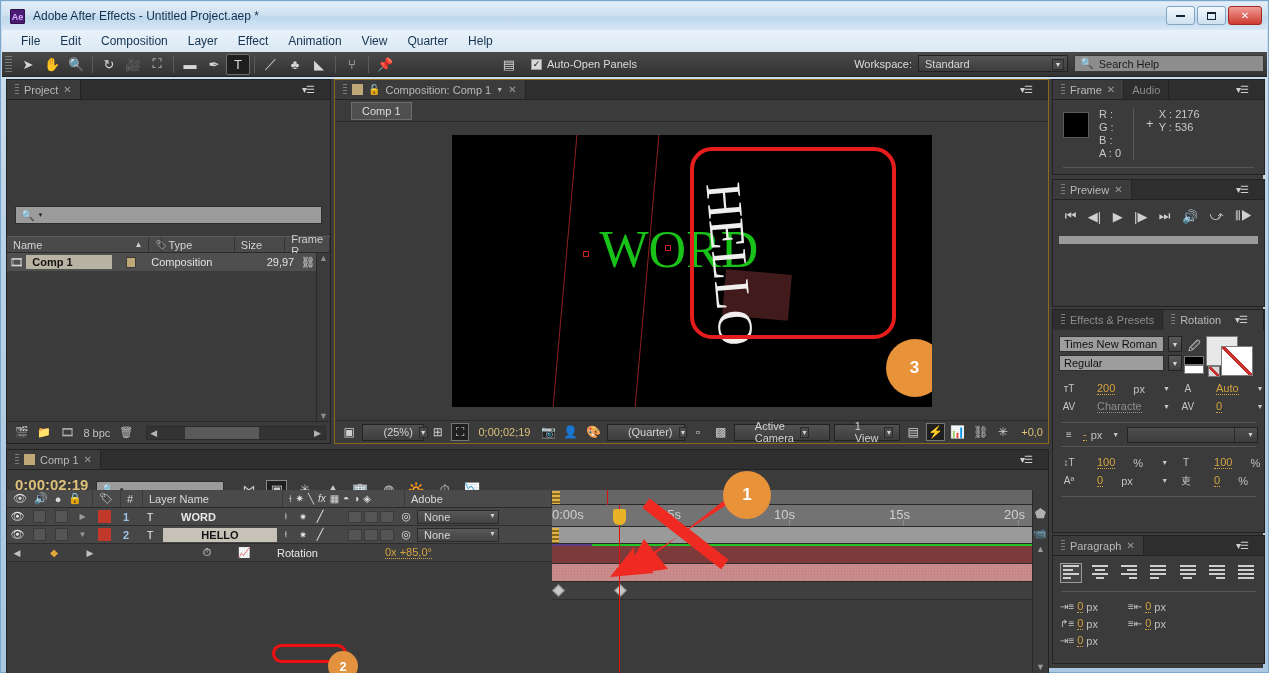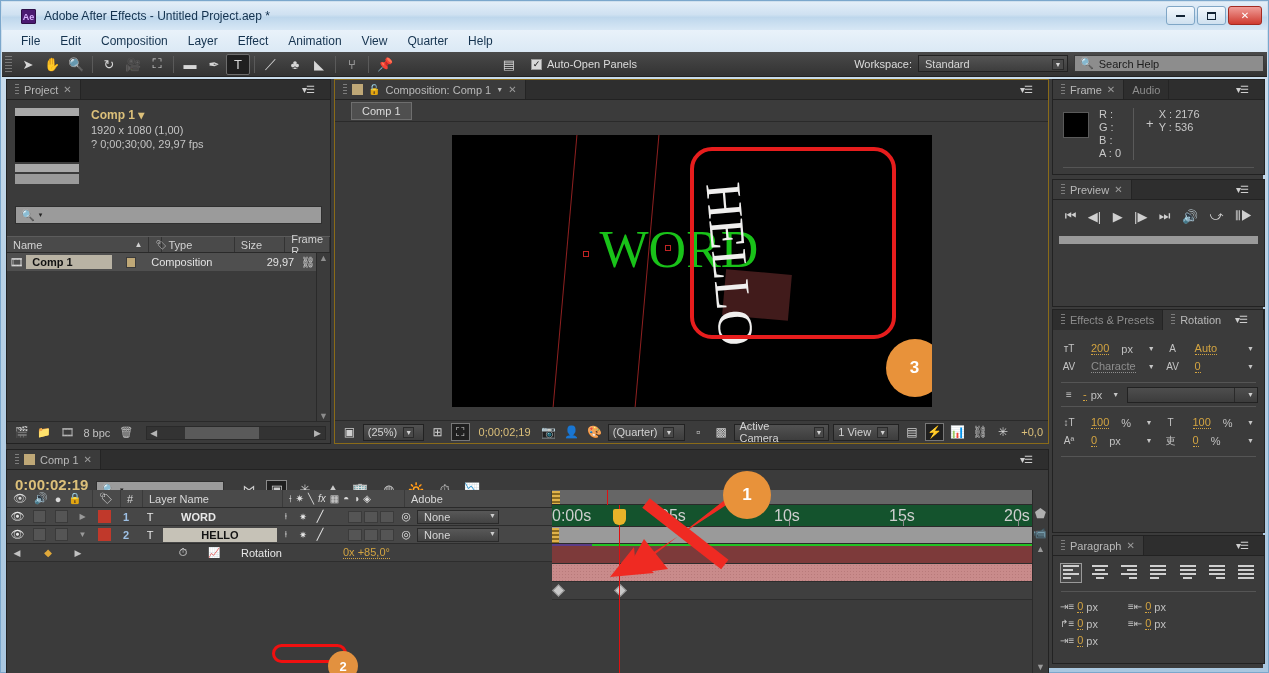--- a/index.html
+++ b/index.html
@@ -15,21 +15,21 @@
   .win {
     position:absolute; inset:0;
     background: linear-gradient(to bottom,#cfe0ee 0%,#b9d2e6 40%,#a9c7e0 100%);
     border:1px solid #7ba7cc;
   }
 
   
   .titlebar{
     position:absolute; left:1px; top:1px; right:1px; height:28px;
     background: linear-gradient(to bottom,#e3eef8 0%,#cfe1f1 45%,#bed7ec 55%,#d7e7f5 100%);
-    display:flex; align-items:center; padding-left:19px;
+    display:flex; align-items:center; padding-left:8px;
   }
   .ae-logo{
     width:15px;height:15px;background:#4b1a72;border:1px solid #2e0f47;
     color:#d9b3ff;font-size:9px;font-weight:bold;line-height:14px;text-align:center;
     border-radius:1px;
   }
   .title-text{ margin-left:8px; font-size:12px; color:#12314e; }
   .wbtns{ position:absolute; right:5px; top:4px; display:flex; gap:2px; }
   .wbtn{
     width:29px;height:19px;border:1px solid #7fa6c6;border-radius:3px;
@@ -172,21 +172,21 @@
     border:4px solid #e71d1d; border-radius:22px;
   }
   .guide{ position:absolute; width:1px; background:#8f2020;}
   .anchor{ position:absolute; width:6px;height:6px;border:1px solid #c02424;}
   .comp-toolbar{
     position:absolute; left:0; right:0; bottom:0; height:23px; background:#3b3b3b;
     border-top:1px solid #2a2a2a; display:flex; align-items:center; gap:4px; padding-left:5px;
   }
   .ctb-sel{ height:17px; background:linear-gradient(to bottom,#525252,#3d3d3d);
      border:1px solid #222; color:#d2d2d2; font-size:11px; display:flex;align-items:center;
-     padding:0 4px; gap:6px;}
+     padding:0 20px; gap:6px;}
   .ctb-sel .arw{ width:11px;height:11px;background:#4a4a4a;border:1px solid #2a2a2a;
      font-size:7px;display:flex;align-items:center;justify-content:center;}
   .ctb-ico{ width:19px;height:18px;display:flex;align-items:center;justify-content:center;
      color:#cfcfcf;font-size:12px;}
   .ctb-ico.on{ background:#1f1f1f;border:1px solid #777;}
   .ctb-time{ background:#3b3b3b; color:#dcc07a; font-size:11px; padding:0 5px;}
 
   
   #info-panel{ left:1046px; top:0; width:213px; height:96px; border:1px solid #222;}
   .info-body{ display:flex; padding:8px 10px; gap:10px; align-items:flex-start;}
@@ -212,21 +212,21 @@
      display:flex;align-items:center;justify-content:center;}
   .colorstack{ position:relative; width:48px;height:40px;}
   .csFront{ position:absolute; left:0; top:0; width:32px;height:30px;background:#e8e8e8;border:1px solid #7c7c7c;}
   .csBack{ position:absolute; left:15px; top:10px; width:32px;height:30px;background:#fff;
      border:1px solid #7c7c7c; background-image:linear-gradient(45deg,transparent 45%,#c83030 45%,#c83030 55%,transparent 55%);}
   .csSmall1{ position:absolute; left:-22px; top:20px; width:20px;height:9px;background:#000;border:1px solid #777;}
   .csSmall2{ position:absolute; left:-22px; top:29px; width:20px;height:9px;background:#fff;border:1px solid #777;}
   .csNone{ position:absolute; left:2px; top:30px; width:12px;height:11px;background:#d8d8d8;border:1px solid #777;
      background-image:linear-gradient(45deg,transparent 42%,#c83030 42%,#c83030 58%,transparent 58%);}
   .prop-grid{ display:grid; grid-template-columns:1fr 1fr; gap:1px 4px; padding:4px 0;}
-  .prop{ display:flex; align-items:center; gap:12px; height:17px;}
+  .prop{ display:flex; align-items:center; gap:18px; height:17px;}
   .pico{ width:20px; color:#c4c4c4; font-size:10px; text-align:center;}
   .pval{ color:#d3a441; font-size:11px; border-bottom:1px dotted #d3a441;}
   .pval.dim{ color:#8e8e8e; border-bottom-color:#8e8e8e;}
   .punit{ color:#c0c0c0; font-size:11px;}
   .parw{ margin-left:auto; color:#c6c6c6; font-size:7px; padding-right:4px;}
   .hsep{ height:1px; background:#555; margin:3px 2px;}
   .blendsel{ flex:1; height:16px; background:linear-gradient(to bottom,#4e4e4e,#3c3c3c);
      border:1px solid #222; display:flex;justify-content:flex-end;align-items:center;}
 
   #para-panel{ left:1046px; top:456px; width:213px; height:129px; border:1px solid #222;}
@@ -268,21 +268,21 @@
   .swcell{ width:14px;height:12px;background:#555;border:1px solid #3b3b3b;margin:0 1px;}
   .parent-sel{ width:82px;height:14px;background:linear-gradient(to bottom,#585858,#434343);
      border:1px solid #2a2a2a; display:flex;align-items:center;padding-left:6px;
      color:#d7d7d7;font-size:11px;position:relative;}
   .parent-sel .a{ position:absolute;right:2px;top:1px;font-size:7px;color:#cdcdcd;}
 
   .tl-right{ position:absolute; left:545px; right:16px; top:40px; bottom:0; background:#3b3b3b;}
   .tl-navbar{ height:15px; background:#666; position:relative; border-bottom:1px solid #2a2a2a;}
   .tl-navbar .wbL,.tl-navbar .wbR{ position:absolute; top:1px; width:8px;height:13px;
      background:repeating-linear-gradient(to bottom,#e0b24a 0 2px,#8a6a20 2px 4px); }
-  .tl-ruler{ height:22px; background:#14532d; position:relative; color:#cfcfcf; font-size:16px;
+  .tl-ruler{ height:22px; background:#737373; position:relative; color:#cfcfcf; font-size:13px;
      border-bottom:1px solid #2a2a2a;text-align:center;}
   .tk{ position:absolute; top:2px; }
   .tkmark{ position:absolute; top:15px; width:1px; height:6px; background:#8d8d8d;}
   .tl-workarea{ height:17px; background:#9a9a9a; position:relative; border-bottom:1px solid #2a2a2a;}
   .wa-end{ position:absolute; top:1px; width:7px;height:15px;
      background:repeating-linear-gradient(to bottom,#e0b24a 0 2px,#8a6a20 2px 4px);}
   .greenline{ height:2px; background:#22c322; }
   .purpleline{ position:absolute; left:0; top:0; width:40px; height:2px; background:#5b3c86;}
   .bar1{ height:18px; background:#7d3a3a; border-bottom:1px solid #2d2d2d;}
   .bar2{ height:18px; background:#c98b8b; border-bottom:1px solid #2d2d2d;
@@ -386,36 +386,20 @@
       <div class="panel-tabbar">
         <div class="ptab">
           <span class="dotgrip"></span>
           <span>Project</span>
           <span class="x">✕</span>
         </div>
         <div class="tabfill">
           <span class="pmenu">▾☰</span>
         </div>
       </div>
-      <div class="proj-preview">
-        <div class="thumb">
-          <div class="tbar"></div>
-            <div class="tbody"></div>
-            <div class="tbar2"></div>
-            <div class="tbar3"></div>
-        </div>
-        <div class="proj-info">
-          <div class="name">
-            <span>Comp 1</span>
-            <span>▾</span>
-          </div>
-          <div class="line">1920 x 1080 (1,00)</div>
-          <div class="line">? 0;00;30;00, 29,97 fps</div>
-        </div>
-      </div>
       <div class="proj-search">
         <span>🔍</span>
         <span style="font-size:7px">▾</span>
         <span></span>
       </div>
       <div class="proj-cols">
         <div class="c" style="width:148px;justify-content:space-between">
           <span>Name</span>
           <span style="font-size:8px">▲</span>
         </div>
@@ -588,20 +572,44 @@
           <span class="dotgrip"></span>
           <span>Effects &amp; Presets</span>
         </div>
         <div class="ptab" style="flex:1;position:relative">
           <span class="dotgrip"></span>
           <span>Rotation</span>
           <span class="pmenu">▾☰</span>
         </div>
       </div>
       <div class="char-body">
+        <div style="display:flex;gap:6px">
+          <div style="flex:1">
+            <div class="fontrow">
+              <div class="fontsel" style="flex:1">
+                <span>Times New Roman</span>
+              </div>
+              <div class="selarw">▼</div>
+            </div>
+            <div class="fontrow">
+              <div class="fontsel" style="flex:1">
+                <span>Regular</span>
+              </div>
+              <div class="selarw">▼</div>
+            </div>
+          </div>
+          <div style="width:12px;color:#c8c8c8;font-size:12px;padding-top:1px">🖉</div>
+          <div class="colorstack" style="width:52px">
+            <div class="csFront"></div>
+            <div class="csBack"></div>
+            <div class="csSmall1"></div>
+            <div class="csSmall2"></div>
+            <div class="csNone"></div>
+          </div>
+        </div>
 
         <div class="prop-grid">
           <div class="prop">
             <span class="pico">ᴛT</span>
             <span class="pval">200</span>
             <span class="punit">px</span>
             <span class="parw">▼</span>
           </div>
           <div class="prop">
             <span class="pico">A</span>

